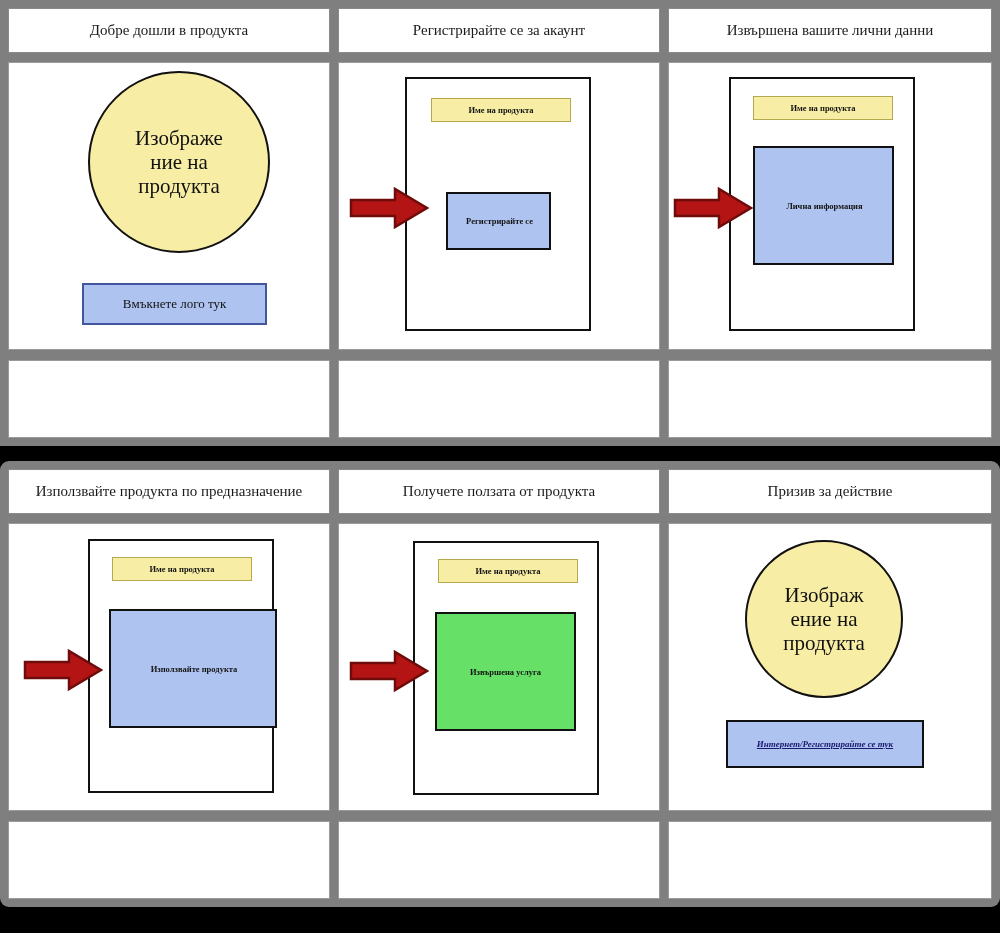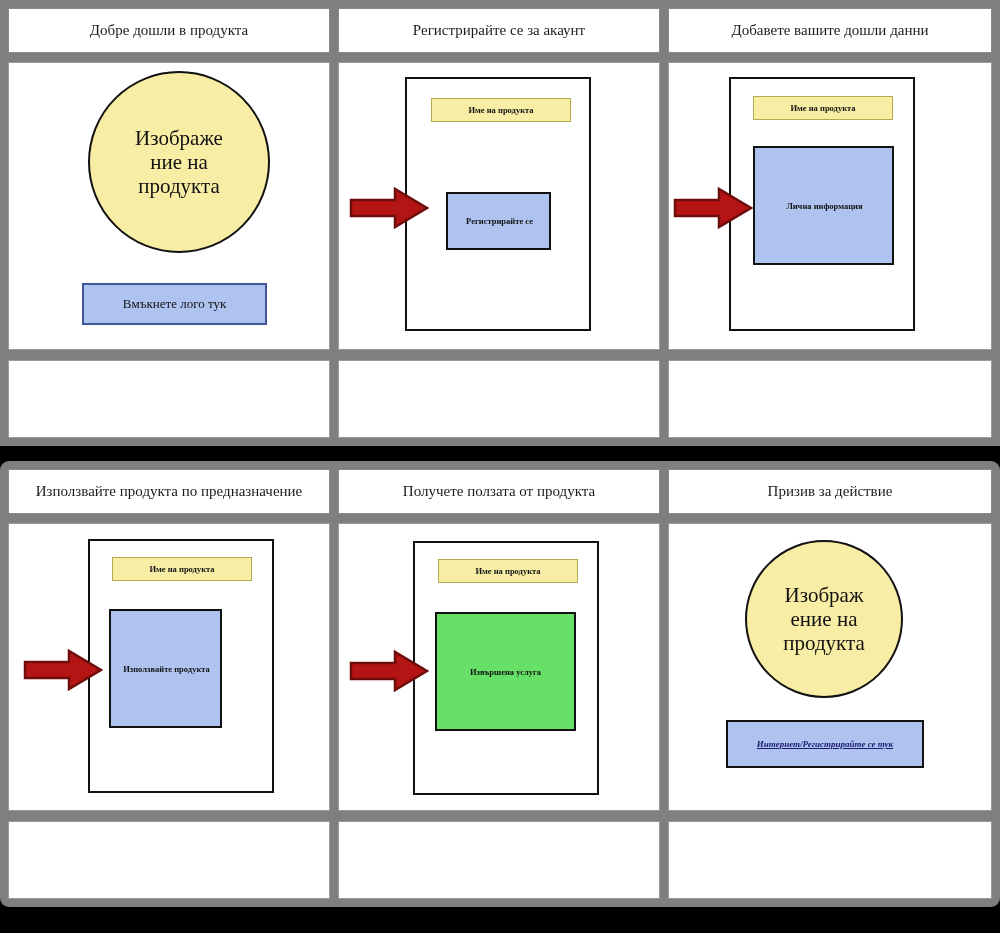--- a/index.html
+++ b/index.html
@@ -211,21 +211,21 @@
         <div class="arrow" style="left:10px; top:123px;">
           <svg viewBox="0 0 80 44" preserveAspectRatio="none">
             <polygon points="2,14 46,14 46,3 78,22 46,41 46,30 2,30" fill="#b51414" stroke="#6e0c0c" stroke-width="2.5" stroke-linejoin="miter"></polygon>
           </svg>
         </div>
       </div>
       <div class="cell-caption"></div>
     </div>
 
     <div class="cell col-3">
-      <div class="cell-title">Добавете вашите дошли данни</div>
+      <div class="cell-title">Извършена вашите лични данни</div>
       <div class="cell-canvas">
         <div class="screen-frame" style="left:60px; top:14px; width:186px; height:254px;">
           <div class="name-bar" style="left:22px; top:17px; width:140px; height:24px;">Име на продукта</div>
           <div class="content-box blue" style="left:22px; top:67px; width:141px; height:119px;">Лична информация</div>
         </div>
         <div class="arrow" style="left:4px; top:123px;">
           <svg viewBox="0 0 80 44" preserveAspectRatio="none">
             <polygon points="2,14 46,14 46,3 78,22 46,41 46,30 2,30" fill="#b51414" stroke="#6e0c0c" stroke-width="2.5" stroke-linejoin="miter"></polygon>
           </svg>
         </div>
@@ -234,21 +234,21 @@
     </div>
   </div>
 
   <div class="band band-2">
 
     <div class="cell col-1">
       <div class="cell-title">Използвайте продукта по предназначение</div>
       <div class="cell-canvas">
         <div class="screen-frame" style="left:79px; top:15px; width:186px; height:254px;">
           <div class="name-bar" style="left:22px; top:16px; width:140px; height:24px;">Име на продукта</div>
-          <div class="content-box blue" style="left:19px; top:68px; width:113px; height:119px;">Използвайте продукта</div>
+          <div class="content-box blue" style="left:19px; top:68px; width:168px; height:119px;">Използвайте продукта</div>
         </div>
         <div class="arrow" style="left:14px; top:124px;">
           <svg viewBox="0 0 80 44" preserveAspectRatio="none">
             <polygon points="2,14 46,14 46,3 78,22 46,41 46,30 2,30" fill="#b51414" stroke="#6e0c0c" stroke-width="2.5" stroke-linejoin="miter"></polygon>
           </svg>
         </div>
       </div>
       <div class="cell-caption"></div>
     </div>
 

